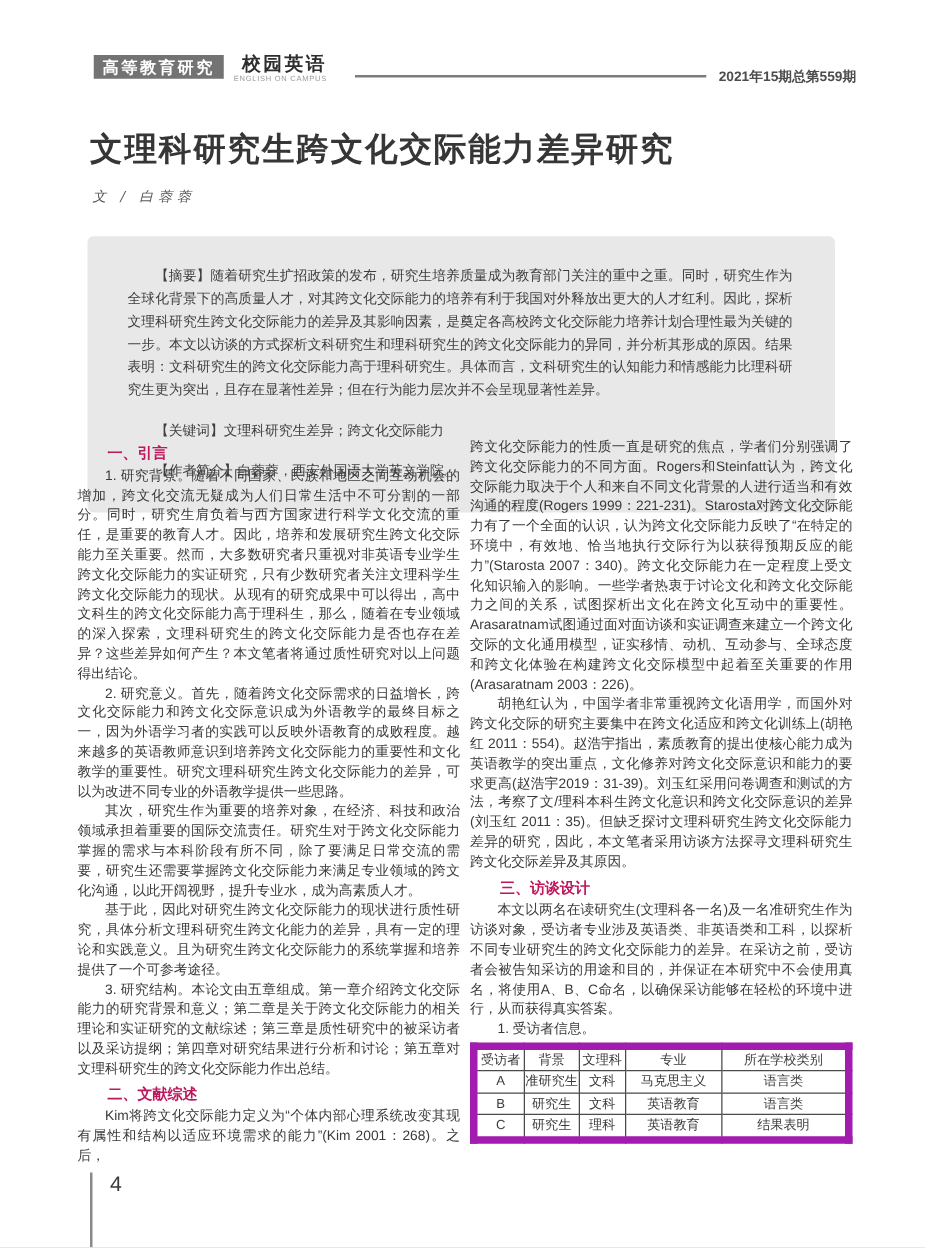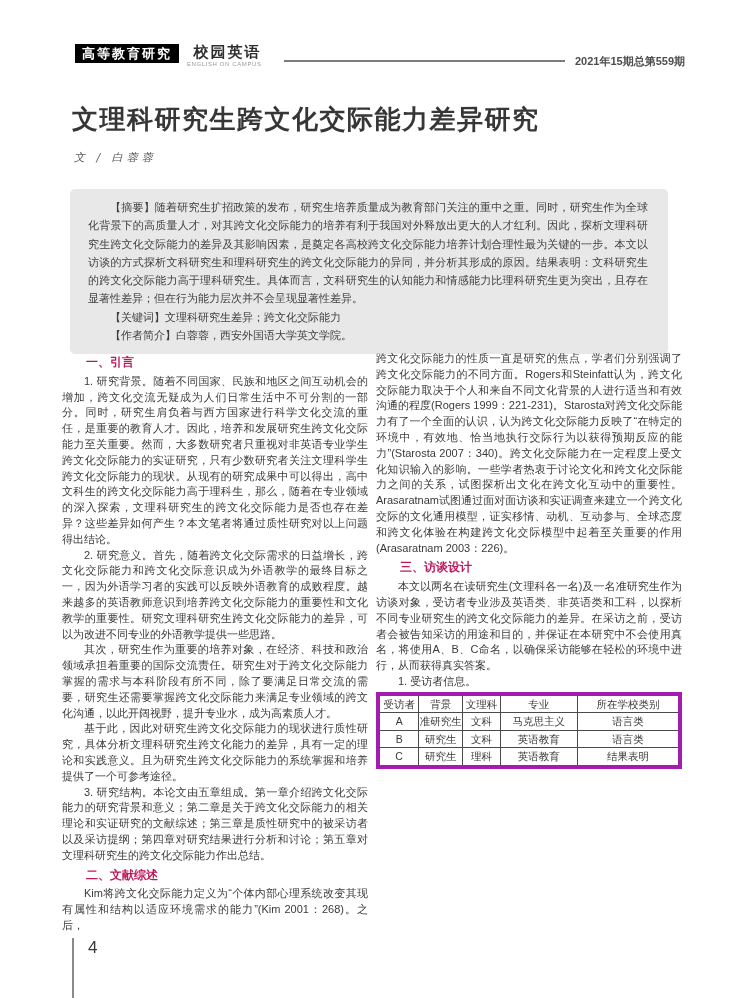--- a/index.html
+++ b/index.html
@@ -3,46 +3,46 @@
 <meta charset="utf-8">
 <style>
   html,body{margin:0;padding:0;background:#d8d8d8;}
   .page{
     width:740px;height:998px;background:#ffffff;position:relative;
     margin:0 auto;overflow:hidden;
     font-family:"Liberation Sans",sans-serif;color:#3c3c3c;
   }
   
   .header{position:absolute;top:44px;left:75px;right:55px;display:flex;align-items:flex-start;}
-  .badge{background:#000000;color:#ffffff;font-size:13px;font-weight:bold;
+  .badge{background:#737373;color:#ffffff;font-size:13px;font-weight:bold;
     padding:3px 7px 2px 7px;letter-spacing:2px;line-height:1.1;}
   .brand{margin-left:8px;display:flex;flex-direction:column;align-items:flex-end;}
   .brand-name{font-size:15px;font-weight:bold;color:#2e2e2e;letter-spacing:2px;line-height:1;}
   .brand-sub{font-size:6px;color:#9a9a9a;letter-spacing:0.6px;margin-top:2px;}
   .header-rule{flex:1;height:2px;background:#7c7c7c;margin:16px 10px 0 22px;}
   .issue{font-size:11px;color:#4d4d4d;margin-top:10px;white-space:nowrap;font-weight:bold;}
   
   .title{position:absolute;top:102px;left:72px;font-size:26px;font-weight:bold;
     color:#363636;letter-spacing:1.5px;white-space:nowrap;}
   .byline{position:absolute;top:150px;left:74px;font-size:11px;color:#555;
     font-family:"DejaVu Serif",serif;font-style:italic;letter-spacing:4px;}
   
   .abstract{position:absolute;top:189px;left:70px;width:598px;box-sizing:border-box;
     background:#e8e8e8;border-radius:5px;padding:9px 20px 10px 18px;
     font-size:11px;line-height:18.3px;text-align:justify;color:#3e3e3e;}
-  .abstract p{margin:0;text-indent:2em;}
+  .abstract p{margin:14px;text-indent:2em;}
   
   .columns{position:absolute;top:351px;left:62px;width:620px;display:flex;gap:8px;}
   .col{width:306px;font-size:11px;line-height:15.8px;text-align:justify;color:#3a3a3a;}
   .col p{margin:0;text-indent:2em;}
   .col p.noindent{text-indent:0;}
   .col h3{margin:4px 0 3px 0;font-size:12px;font-weight:bold;color:#be185d;text-indent:2em;}
   
   table.resp{border-collapse:collapse;width:100%;margin:2px 0 3px 0;
-    font-size:10.5px;color:#3a3a3a;border:4px solid #a21caf;}
+    font-size:10.5px;color:#3a3a3a;border:6px solid #a21caf;}
   table.resp th,table.resp td{border:1px solid #4a4a4a;text-align:center;
     font-weight:normal;padding:1px 0;line-height:14.5px;}
   
   .footer-bar{position:absolute;left:72px;top:938px;width:2px;height:60px;background:#8a8a8a;}
   .page-num{position:absolute;left:88px;top:938px;font-size:17px;color:#3a3a3a;}
 </style>
 </head>
 <body>
 
 <div class="page">
@@ -74,20 +74,21 @@
       <p>2. 研究意义。首先，随着跨文化交际需求的日益增长，跨文化交际能力和跨文化交际意识成为外语教学的最终目标之一，因为外语学习者的实践可以反映外语教育的成败程度。越来越多的英语教师意识到培养跨文化交际能力的重要性和文化教学的重要性。研究文理科研究生跨文化交际能力的差异，可以为改进不同专业的外语教学提供一些思路。</p>
       <p>其次，研究生作为重要的培养对象，在经济、科技和政治领域承担着重要的国际交流责任。研究生对于跨文化交际能力掌握的需求与本科阶段有所不同，除了要满足日常交流的需要，研究生还需要掌握跨文化交际能力来满足专业领域的跨文化沟通，以此开阔视野，提升专业水，成为高素质人才。</p>
       <p>基于此，因此对研究生跨文化交际能力的现状进行质性研究，具体分析文理科研究生跨文化能力的差异，具有一定的理论和实践意义。且为研究生跨文化交际能力的系统掌握和培养提供了一个可参考途径。</p>
       <p>3. 研究结构。本论文由五章组成。第一章介绍跨文化交际能力的研究背景和意义；第二章是关于跨文化交际能力的相关理论和实证研究的文献综述；第三章是质性研究中的被采访者以及采访提纲；第四章对研究结果进行分析和讨论；第五章对文理科研究生的跨文化交际能力作出总结。</p>
       <h3>二、文献综述</h3>
       <p>Kim将跨文化交际能力定义为“个体内部心理系统改变其现有属性和结构以适应环境需求的能力”(Kim 2001：268)。之后，</p>
     </div>
 
     <div class="col">
       <p class="noindent">跨文化交际能力的性质一直是研究的焦点，学者们分别强调了跨文化交际能力的不同方面。Rogers和Steinfatt认为，跨文化交际能力取决于个人和来自不同文化背景的人进行适当和有效沟通的程度(Rogers 1999：221-231)。Starosta对跨文化交际能力有了一个全面的认识，认为跨文化交际能力反映了“在特定的环境中，有效地、恰当地执行交际行为以获得预期反应的能力”(Starosta 2007：340)。跨文化交际能力在一定程度上受文化知识输入的影响。一些学者热衷于讨论文化和跨文化交际能力之间的关系，试图探析出文化在跨文化互动中的重要性。Arasaratnam试图通过面对面访谈和实证调查来建立一个跨文化交际的文化通用模型，证实移情、动机、互动参与、全球态度和跨文化体验在构建跨文化交际模型中起着至关重要的作用(Arasaratnam 2003：226)。</p>
+      <p>胡艳红认为，中国学者非常重视跨文化语用学，而国外对跨文化交际的研究主要集中在跨文化适应和跨文化训练上(胡艳红 2011：554)。赵浩宇指出，素质教育的提出使核心能力成为英语教学的突出重点，文化修养对跨文化交际意识和能力的要求更高(赵浩宇2019：31-39)。刘玉红采用问卷调查和测试的方法，考察了文/理科本科生跨文化意识和跨文化交际意识的差异(刘玉红 2011：35)。但缺乏探讨文理科研究生跨文化交际能力差异的研究，因此，本文笔者采用访谈方法探寻文理科研究生跨文化交际差异及其原因。</p>
       <h3>三、访谈设计</h3>
       <p>本文以两名在读研究生(文理科各一名)及一名准研究生作为访谈对象，受访者专业涉及英语类、非英语类和工科，以探析不同专业研究生的跨文化交际能力的差异。在采访之前，受访者会被告知采访的用途和目的，并保证在本研究中不会使用真名，将使用A、B、C命名，以确保采访能够在轻松的环境中进行，从而获得真实答案。</p>
       <p>1. 受访者信息。</p>
 
       <table class="resp">
         <colgroup>
           <col style="width:13.5%">
             <col style="width:14.5%">
             <col style="width:12.5%">
           <col style="width:25.5%">

